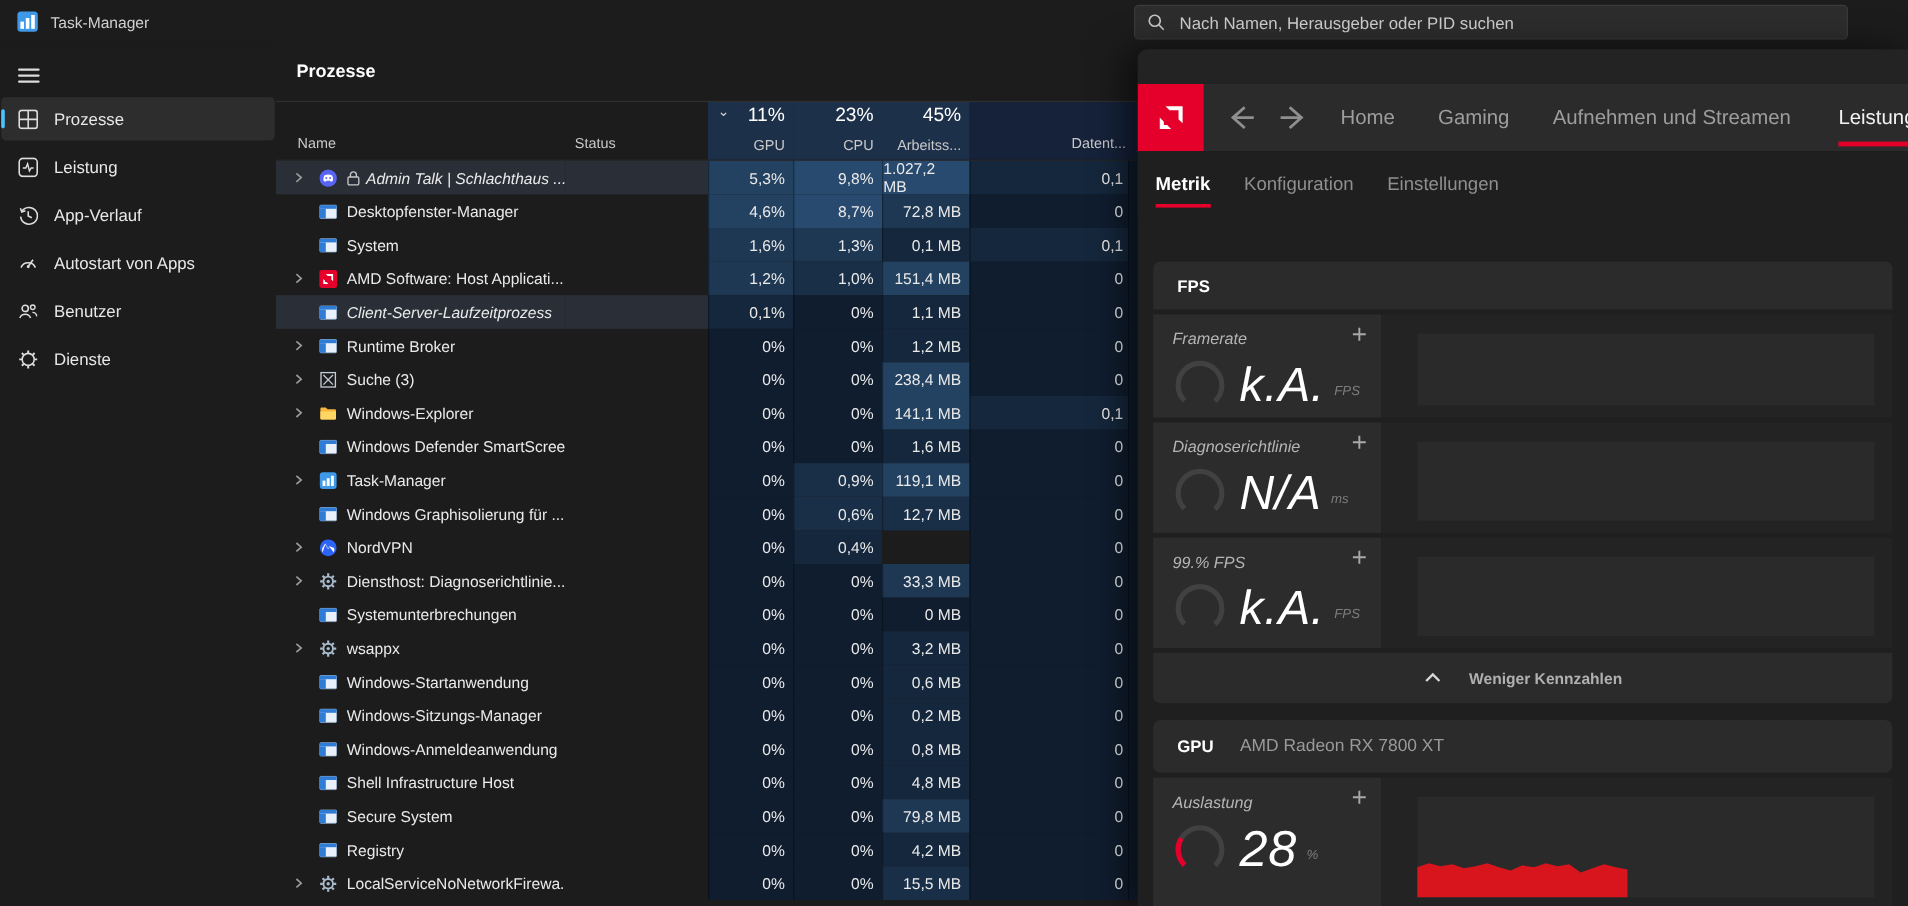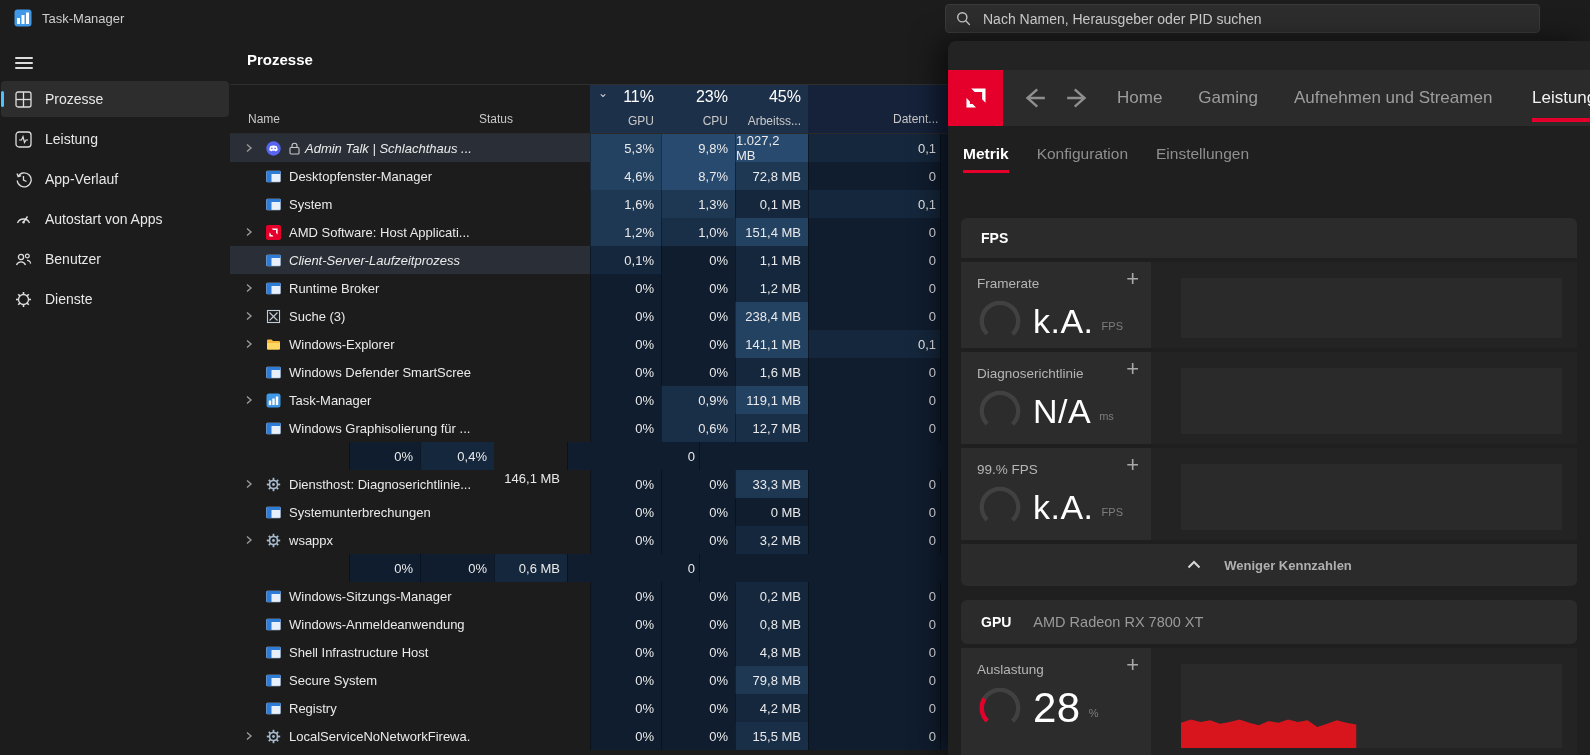--- a/index.html
+++ b/index.html
@@ -67,26 +67,26 @@
   .amd-tabs{position:relative;height:55px;background:#1f1f1f;display:flex;align-items:center;padding-left:15px;gap:28px;}
   .amd-tab{position:relative;font-size:15.5px;color:#8f8f8f;cursor:pointer;height:100%;display:flex;align-items:center;}
   .amd-tab.active{color:#fff;font-weight:bold;}
   .amd-tab.active::after{content:"";position:absolute;left:0;bottom:8px;width:100%;height:3.5px;background:var(--amdred,#e4002b);}
   .amd-content{position:absolute;left:13px;top:177px;width:616px;}
   .card-h{height:40px;background:#2b2b2b;border-radius:6px 6px 0 0;display:flex;align-items:center;padding-left:20px;margin-bottom:4px;}
   .card-h .t{font-size:14px;font-weight:bold;color:#fff;}
   .card-h .sub{font-size:14.5px;color:#9a9a9a;margin-left:22px;}
   .gpu-h{height:44px;border-radius:6px;margin-top:14px;}
   .mtile{display:flex;margin-bottom:4px;}
-  .mtile .left{width:190px;flex:none;background:#2c2c2c;position:relative;padding:12px 0 0 16px;}
+  .mtile .left{width:190px;flex:none;background:#2c2c2c;position:relative;padding:12px 0 0 16px;font-style:italic;}
   .mtile .left .mlabel{font-size:13.5px;color:#b5b5b5;}
   .mtile .left .plus{position:absolute;right:12px;top:4px;font-size:22px;font-weight:300;color:#a8a8a8;cursor:pointer;}
   .mtile .gaugerow{display:flex;align-items:center;margin-top:6px;}
   .mtile .gauge{width:46px;height:46px;flex:none;}
-  .mtile .mval{font-size:34px;color:#fff;margin-left:10px;letter-spacing:0.5px;}
+  .mtile .mval{font-size:40px;color:#fff;margin-left:10px;letter-spacing:0.5px;}
   .mtile .munit{font-size:11px;color:#7d7d7d;margin-left:8px;margin-top:10px;}
   .mtile .right{flex:1;background:#232323;position:relative;}
   .mtile .chartbox{position:absolute;left:30px;right:15px;top:16px;bottom:10px;background:#2a2a2a;}
   .mtile.big .mval{font-size:42px;}
   .weniger{height:42px;background:#2b2b2b;border-radius:0 0 6px 6px;display:flex;align-items:center;justify-content:center;gap:22px;color:#b0b0b0;font-size:13px;cursor:pointer;font-weight:bold;}
   .chartbox svg{position:absolute;left:0;top:0;width:100%;height:100%;}
 </style>
 </head>
 <body>
 
@@ -454,20 +454,34 @@
             <span class="pname">Windows Graphisolierung für ...</span>
           </div>
           <div class="c-status"></div>
           <div class="c-heat c-gpu" style="background: rgb(16, 29, 47);">0%</div>
           <div class="c-heat c-cpu" style="background: rgb(25, 46, 71);">0,6%</div>
           <div class="c-heat c-mem" style="background: rgb(25, 46, 71);">12,7 MB</div>
           <div class="c-heat c-disk" style="background: rgb(16, 29, 47);">0</div>
           <div class="c-fill" style="background: rgb(16, 29, 47);"></div>
         </div>
         <div class="trow">
+          <div class="c-name">
+            <span class="exp">
+              <svg viewBox="0 0 10 10" width="10" height="10">
+                <path d="M3 1.5 L7 5 L3 8.5" fill="none" stroke="#9a9a9a" stroke-width="1.4"></path>
+              </svg>
+            </span>
+            <span class="picon">
+              <svg viewBox="0 0 15 15">
+                <circle cx="7.5" cy="7.5" r="7" fill="#2d63f6"></circle>
+                <path d="M2.8 11.5 Q2 9.8 2.6 7.6 L5 4 L7.5 8 L8.6 6.2 L12.4 7.6 Q13 9.8 12.2 11.5 L8.6 6.9 L7.5 8.8 L5 4.9 Z" fill="#fff"></path>
+              </svg>
+            </span>
+            <span class="pname">NordVPN</span>
+          </div>
           <div class="c-status"></div>
           <div class="c-heat c-gpu" style="background: rgb(16, 29, 47);">0%</div>
           <div class="c-heat c-cpu" style="background: rgb(21, 39, 60);">0,4%</div>
           <div class="c-heat c-mem" style="background: rgb(35, 65, 97); margin-top: 36px;">146,1 MB</div>
           <div class="c-heat c-disk" style="background: rgb(16, 29, 47);">0</div>
           <div class="c-fill" style="background: rgb(16, 29, 47);"></div>
         </div>
         <div class="trow">
           <div class="c-name">
             <span class="exp">
@@ -545,20 +559,31 @@
             <span class="pname">wsappx</span>
           </div>
           <div class="c-status"></div>
           <div class="c-heat c-gpu" style="background: rgb(16, 29, 47);">0%</div>
           <div class="c-heat c-cpu" style="background: rgb(16, 29, 47);">0%</div>
           <div class="c-heat c-mem" style="background: rgb(21, 39, 60);">3,2 MB</div>
           <div class="c-heat c-disk" style="background: rgb(16, 29, 47);">0</div>
           <div class="c-fill" style="background: rgb(16, 29, 47);"></div>
         </div>
         <div class="trow">
+          <div class="c-name">
+            <span class="noexp"></span>
+            <span class="picon">
+              <svg viewBox="0 0 15 15">
+                <rect x="0.5" y="2" width="14" height="11" rx="1" fill="#e8f1fb" stroke="#9db8d6" stroke-width="0.6"></rect>
+                <rect x="0.5" y="2" width="14" height="3" fill="#2f7cd6"></rect>
+                <rect x="0.5" y="5" width="5" height="8" fill="#2f7cd6"></rect>
+              </svg>
+            </span>
+            <span class="pname">Windows-Startanwendung</span>
+          </div>
           <div class="c-status"></div>
           <div class="c-heat c-gpu" style="background: rgb(16, 29, 47);">0%</div>
           <div class="c-heat c-cpu" style="background: rgb(16, 29, 47);">0%</div>
           <div class="c-heat c-mem" style="background: rgb(21, 39, 60);">0,6 MB</div>
           <div class="c-heat c-disk" style="background: rgb(16, 29, 47);">0</div>
           <div class="c-fill" style="background: rgb(16, 29, 47);"></div>
         </div>
         <div class="trow">
           <div class="c-name">
             <span class="noexp"></span>

